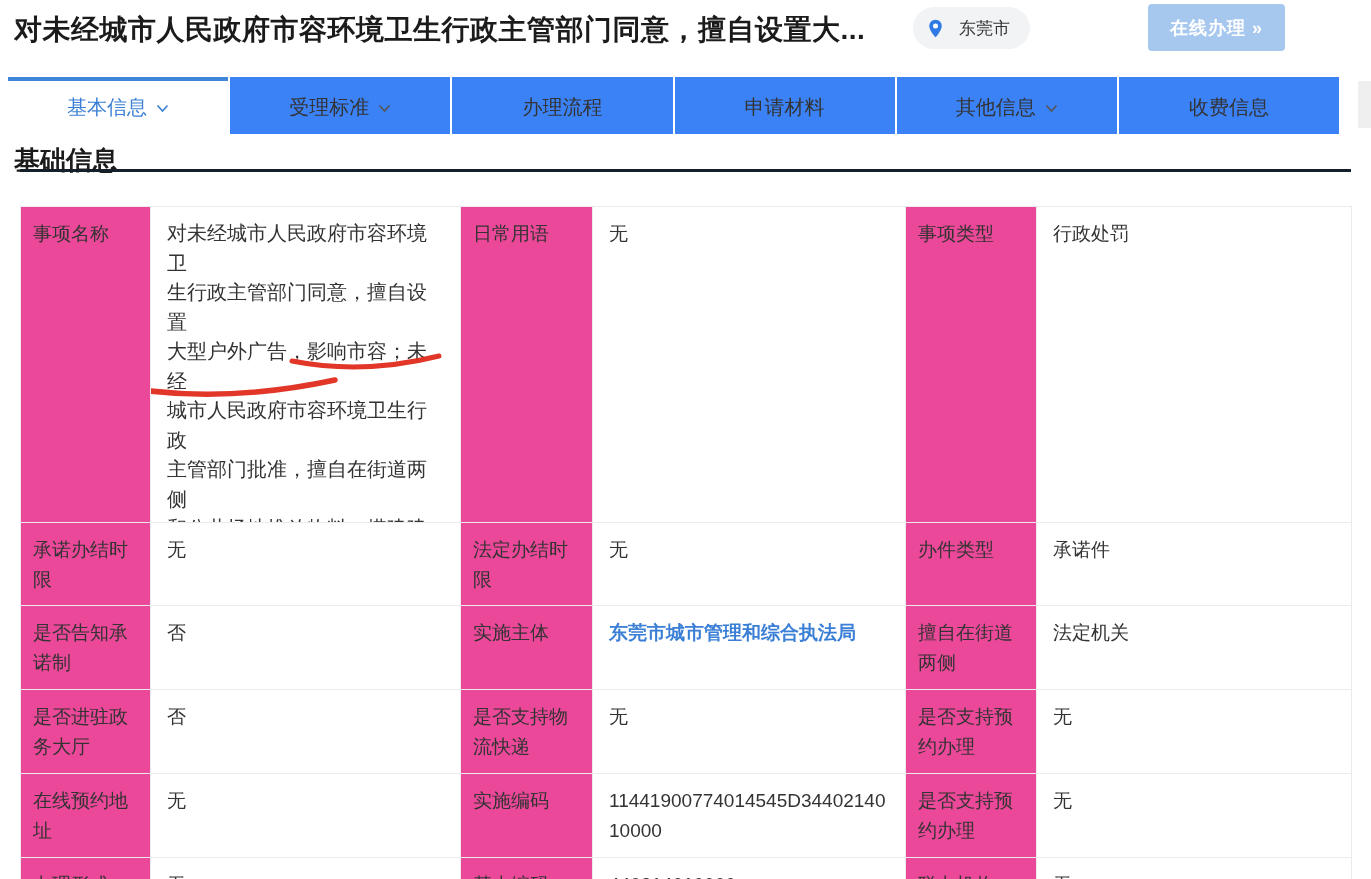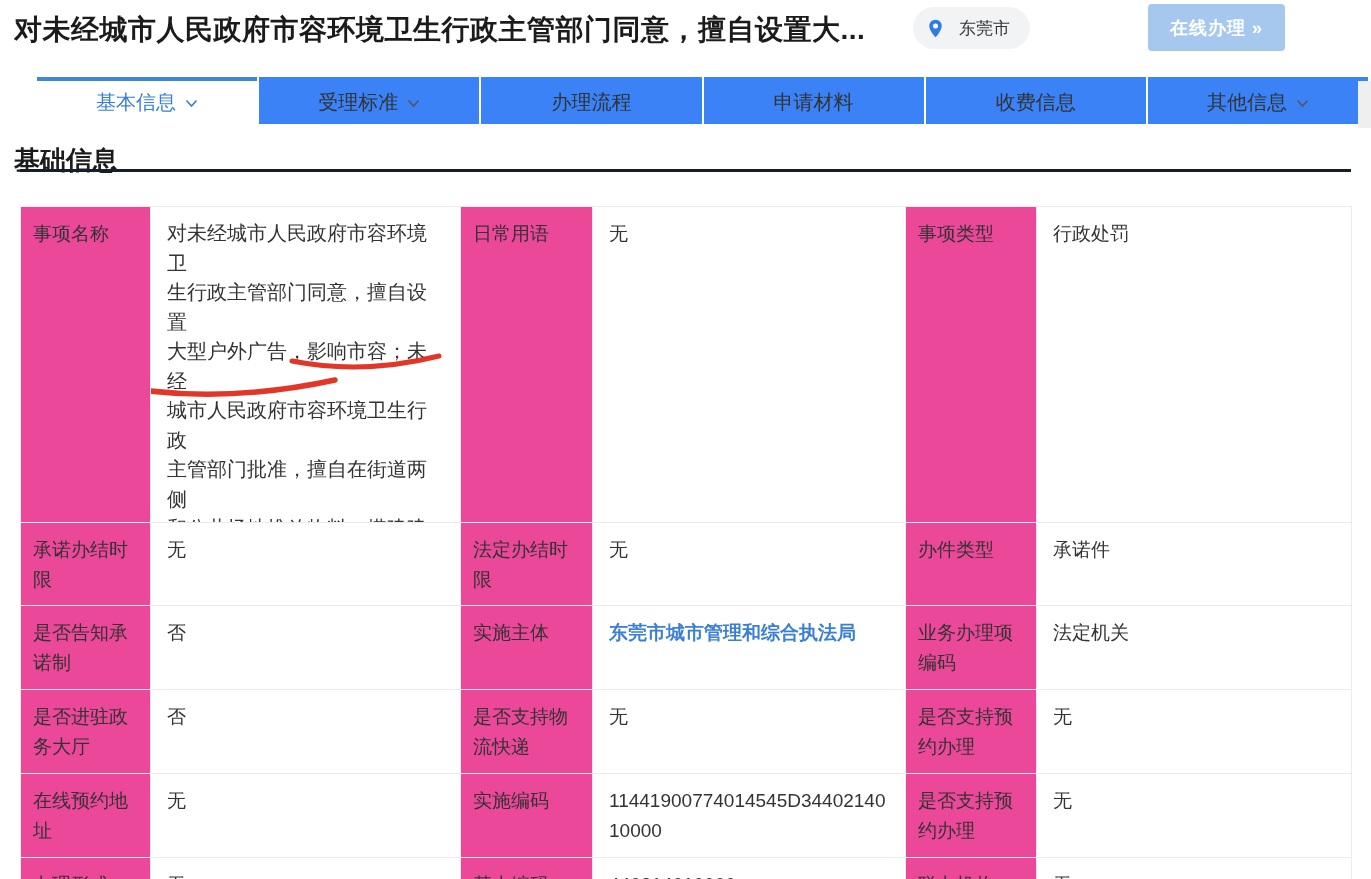--- a/index.html
+++ b/index.html
@@ -21,21 +21,21 @@
     font-size:17px;color:#333;cursor:pointer;box-sizing:border-box;
   }
   .action-button{
     position:absolute;left:1148px;top:4px;width:137px;height:47px;
     background:#a6c8ef;border:none;border-radius:4px;
     color:#fff;font-size:18px;font-weight:700;letter-spacing:1px;
     font-family:inherit;cursor:pointer;
   }
   
   .tab-bar{
-    position:absolute;left:37px;top:77px;width:1331px;height:47px;
+    position:absolute;left:8px;top:77px;width:1331px;height:57px;
     display:flex;
   }
   .tab{
     flex:1;margin-right:2px;background:#3b82f6;
     border-top:4px solid transparent;box-sizing:border-box;
     display:flex;align-items:center;justify-content:center;gap:9px;
     font-size:20px;color:#333;cursor:pointer;
   }
   .tab:last-child{margin-right:0;}
   .tab.active{background:#ffffff;border-top-color:#3f86d8;color:#3a7fd5;}
@@ -105,29 +105,29 @@
         </svg>
       </span>
     </div>
     <div class="tab">
       <span>办理流程</span>
     </div>
     <div class="tab">
       <span>申请材料</span>
     </div>
     <div class="tab">
-      <span>收费信息</span>
-    </div>
-    <div class="tab">
       <span>其他信息</span>
       <span class="chev">
         <svg width="13" height="9" viewBox="0 0 13 9">
           <polyline points="1.5,1.5 6.5,7 11.5,1.5" fill="none" stroke="currentColor" stroke-width="1.6"></polyline>
         </svg>
       </span>
+    </div>
+    <div class="tab">
+      <span>收费信息</span>
     </div>
   </div>
 <div class="tab-sliver"></div>
 
 <div class="section-title">基础信息</div>
 <div class="section-rule"></div>
 
 <div class="info-table" id="info-table">
     <div class="cell lab">事项名称</div>
     <div class="cell val pre">对未经城市人民政府市容环境卫
@@ -150,21 +150,21 @@
     <div class="cell lab">承诺办结时限</div>
     <div class="cell val">无</div>
     <div class="cell lab">法定办结时限</div>
     <div class="cell val">无</div>
     <div class="cell lab">办件类型</div>
     <div class="cell val">承诺件</div>
     <div class="cell lab">是否告知承诺制</div>
     <div class="cell val">否</div>
     <div class="cell lab">实施主体</div>
     <div class="cell val"><a class="link">东莞市城市管理和综合执法局</a></div>
-    <div class="cell lab">业务办理项编码</div>
+    <div class="cell lab">擅自在街道两侧</div>
     <div class="cell val">法定机关</div>
     <div class="cell lab">是否进驻政务大厅</div>
     <div class="cell val">否</div>
     <div class="cell lab">是否支持物流快递</div>
     <div class="cell val">无</div>
     <div class="cell lab">是否支持预约办理</div>
     <div class="cell val">无</div>
     <div class="cell lab">在线预约地址</div>
     <div class="cell val">无</div>
     <div class="cell lab">实施编码</div>

